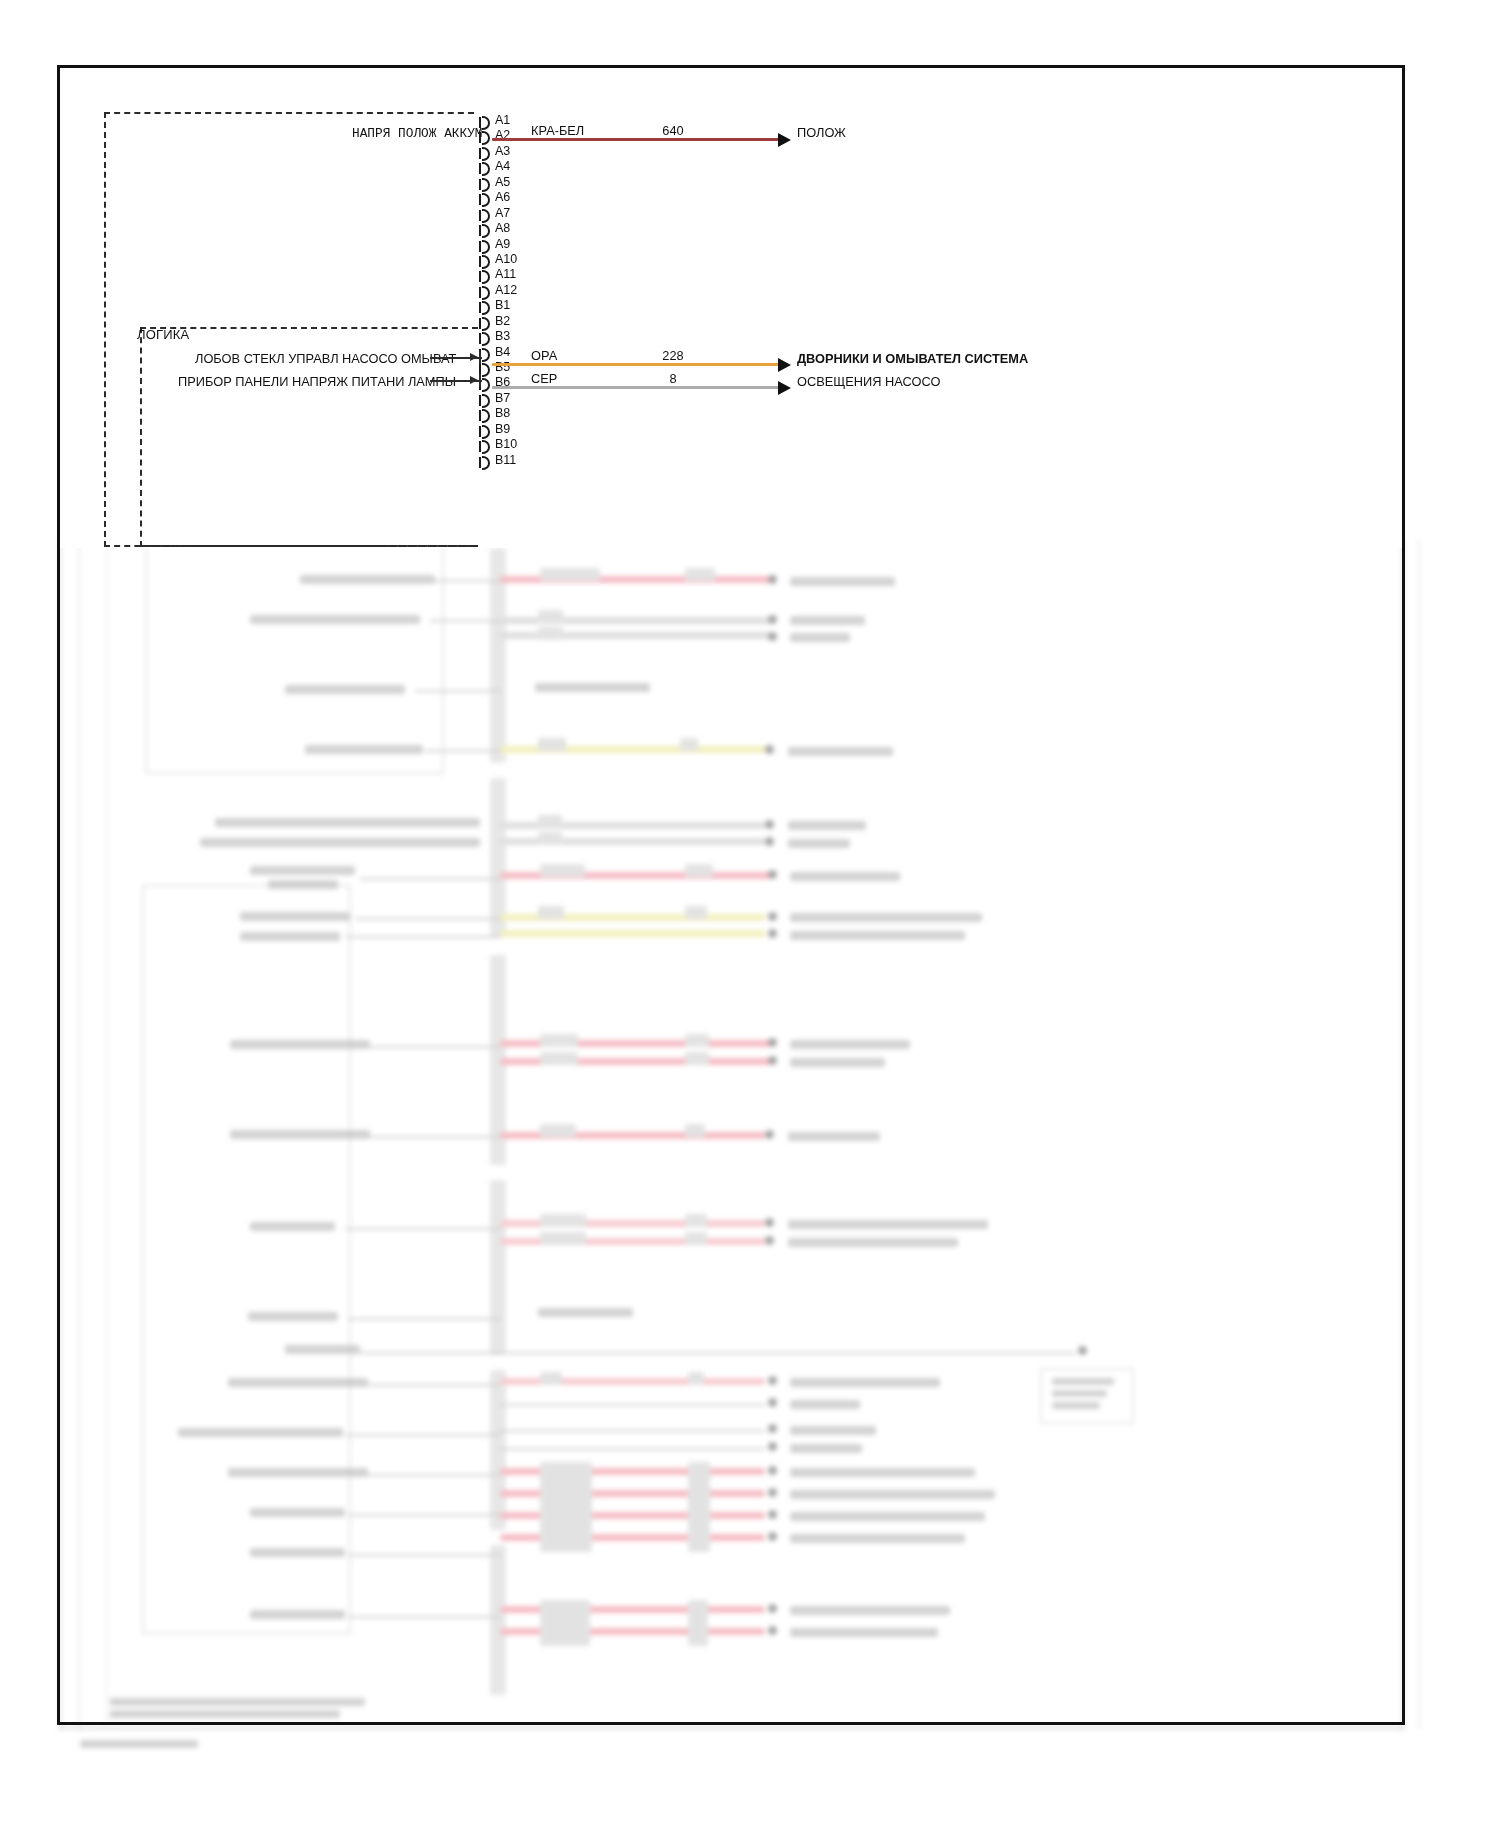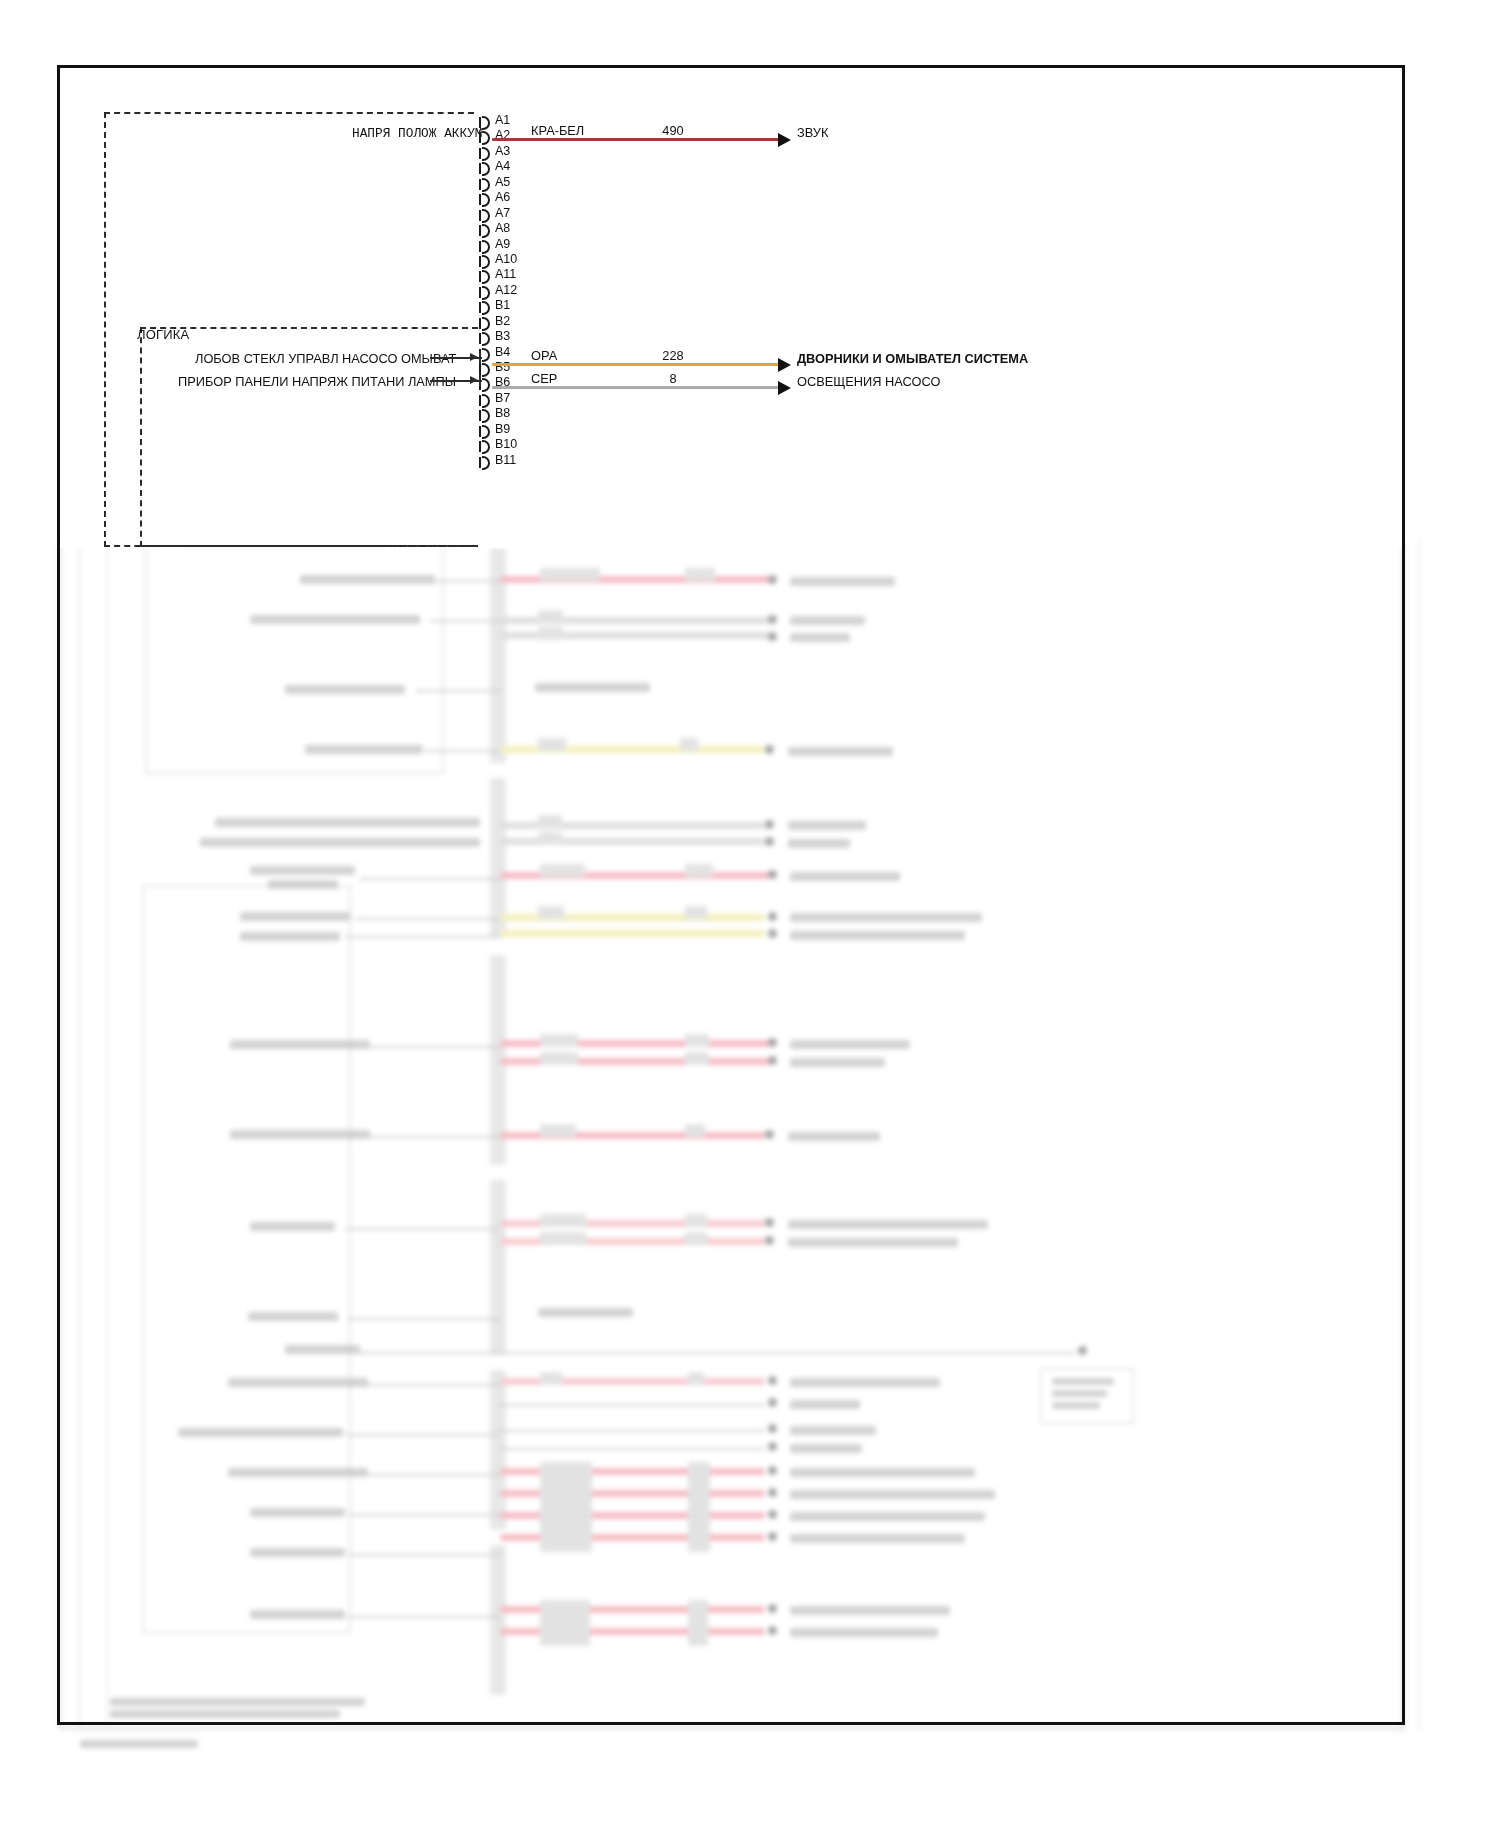--- a/index.html
+++ b/index.html
@@ -489,22 +489,22 @@
           <span class="tick"></span>
           <span class="curve"></span>
           <span class="pin-id">B11</span>
         </div>
     </div>
 
     <div class="sig" style="left:352px; top:133px; transform:translateY(-50%);font-family:Liberation Mono, monospace;">НАПРЯ ПОЛОЖ АККУМ</div>
     <div class="wire" style="left:492px; top:138px; width:290px; background:#9E3B3B;"></div>
     <div class="wire-arrow" style="left:778px; top:133px;"></div>
     <div class="wire-color" style="left:531px; top:123px;">КРА-БЕЛ</div>
-    <div class="wire-num" style="left:648px; top:123px; width:50px;">490</div>
-    <div class="dest" style="left:797px; top:132px; transform:translateY(-50%);">ЗВУК</div>
+    <div class="wire-num" style="left:648px; top:123px; width:50px;">640</div>
+    <div class="dest" style="left:797px; top:132px; transform:translateY(-50%);">ПОЛОЖ</div>
 
     <div class="sig" style="left:195px; top:358px; transform:translateY(-50%);">ЛОБОВ СТЕКЛ УПРАВЛ НАСОСО ОМЫВАТ</div>
     <div class="leader-cap" style="left:479px; top:351px;"></div>
     <div class="leader" style="left:430px; top:357px; width:52px;"></div>
     <div class="arrow-in" style="left:470px; top:353px;"></div>
     <div class="wire" style="left:492px; top:363px; width:290px; background:#E9A13A;"></div>
     <div class="wire-arrow" style="left:778px; top:358px;"></div>
     <div class="wire-color" style="left:531px; top:348px;">ОРА</div>
     <div class="wire-num" style="left:648px; top:348px; width:50px;">228</div>
     <div class="dest" style="left:797px; top:358px; transform:translateY(-50%);font-weight:bold;">ДВОРНИКИ И ОМЫВАТЕЛ СИСТЕМА</div>

